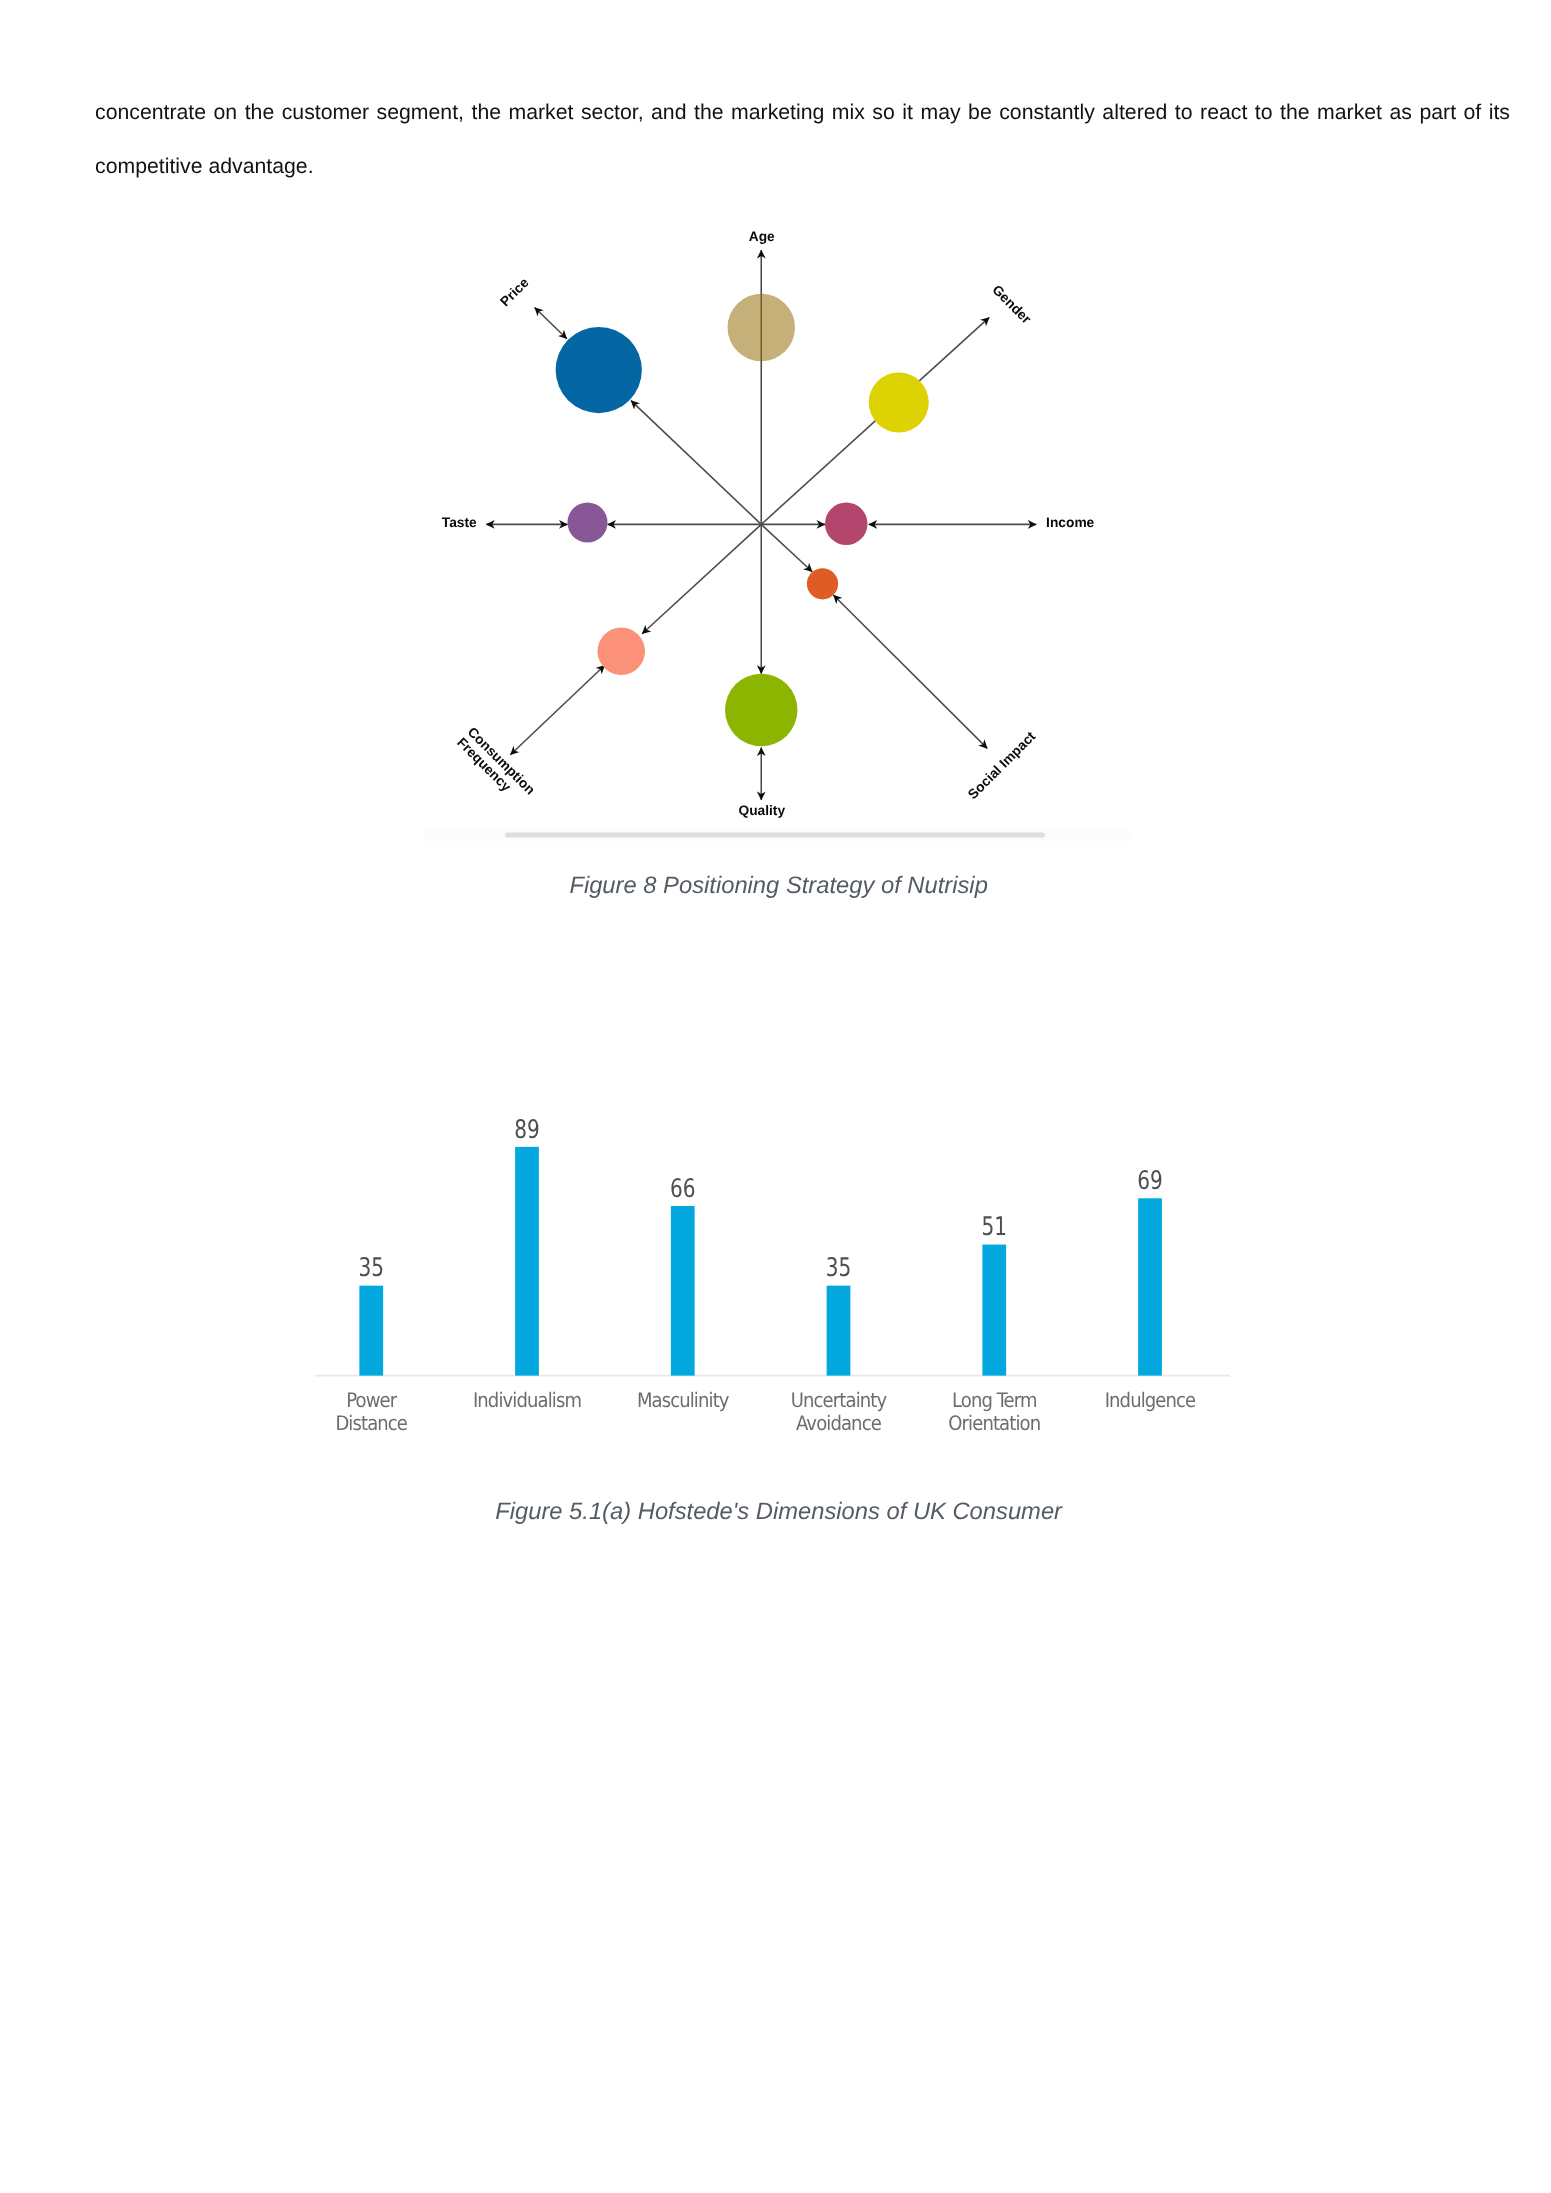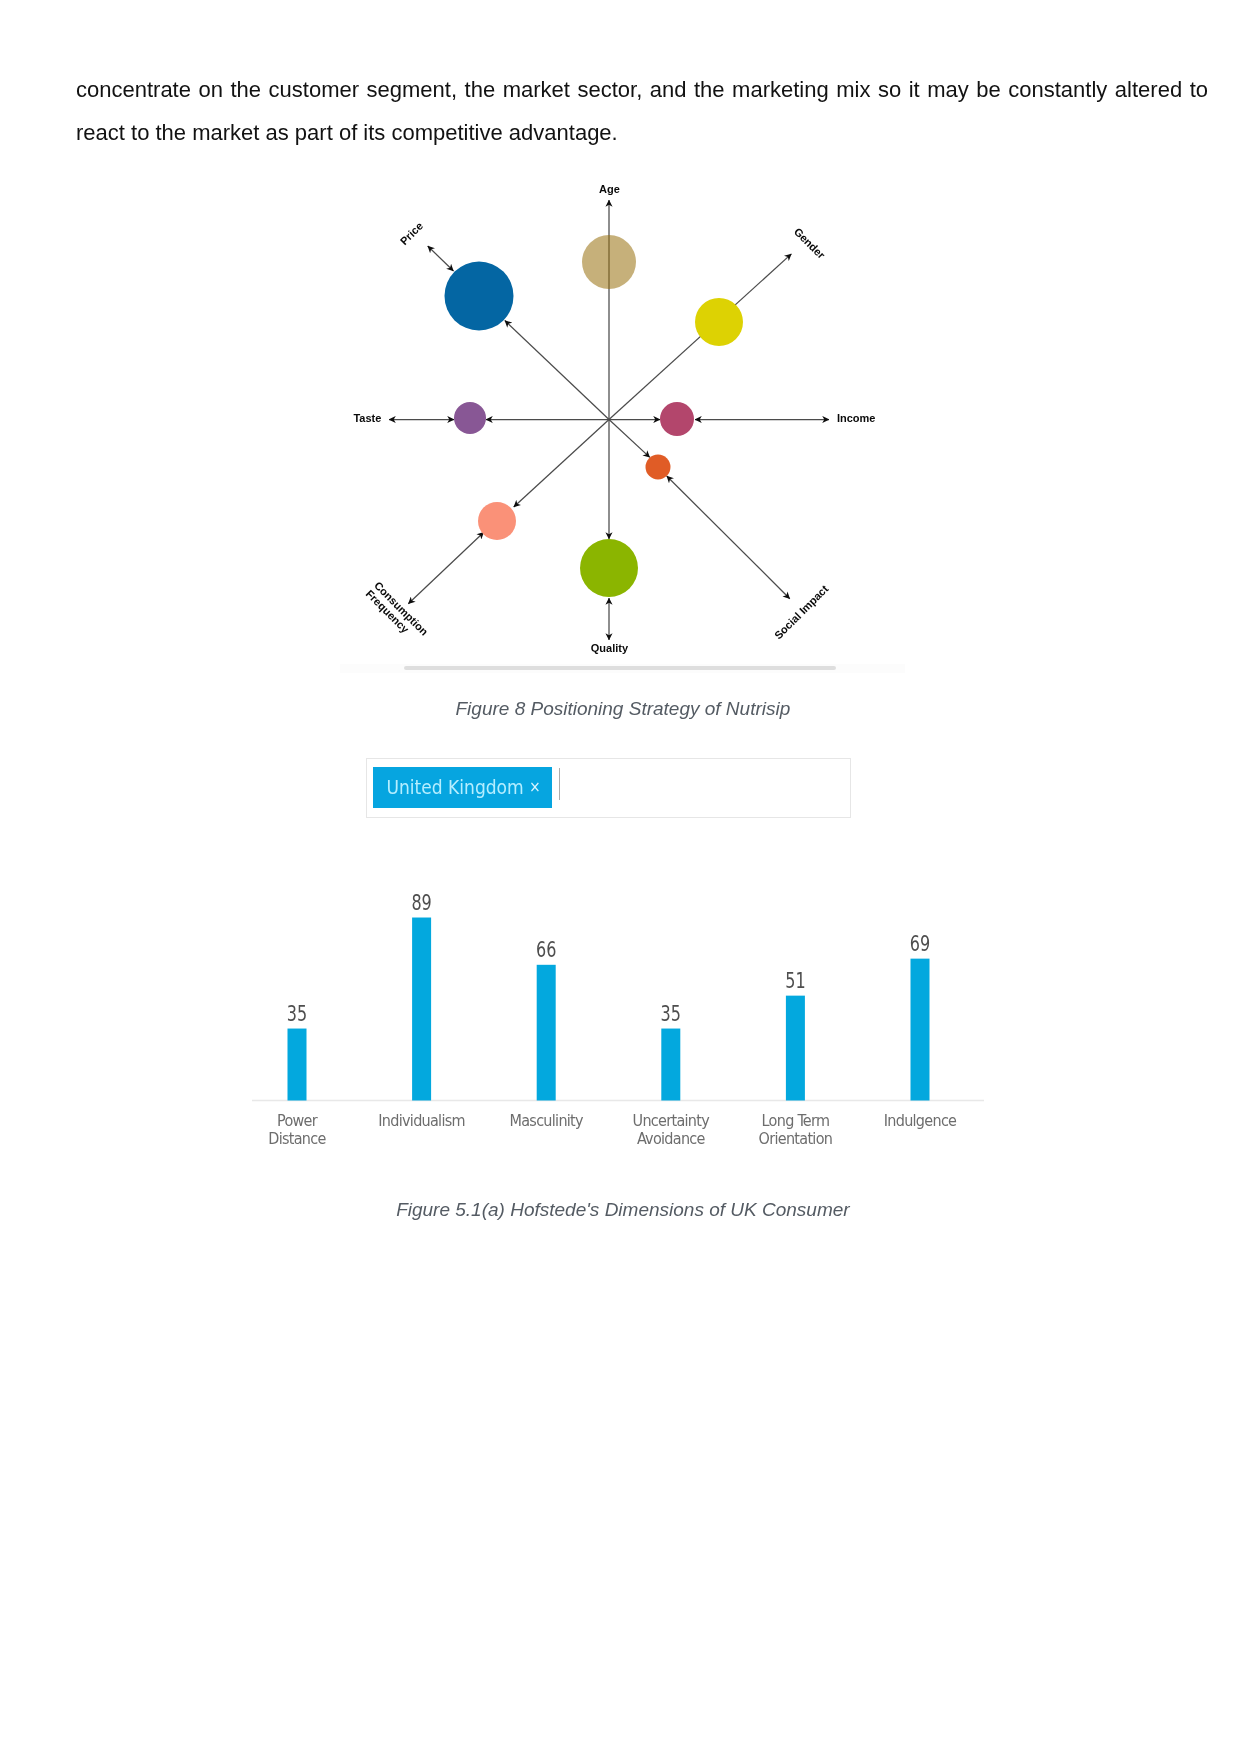--- a/index.html
+++ b/index.html
@@ -1,21 +1,21 @@
 <!DOCTYPE html>
 <html><head>
 <meta charset="utf-8">
 <title>Document page</title>
 <style>
   html,body{margin:0;padding:0;}
   *{-webkit-font-smoothing:antialiased;}
   body{width:1241px;height:1754px;background:#ffffff;font-family:"Liberation Sans",sans-serif;
        overflow:hidden;position:relative;transform:translateZ(0);}
   .page{position:absolute;left:0;top:0;width:1241px;height:1754px;}
-  .para{position:absolute;left:76px;top:68.4px;width:1132px;font-size:22px;line-height:43px;color:#121212;text-align:justify;}
+  .para{position:absolute;left:76px;top:68.4px;width:1132px;font-size:17px;line-height:43px;color:#121212;text-align:justify;}
   .fig1-wrap{position:absolute;left:329px;top:170px;width:560px;height:504px;}
   .fig1-svg{position:absolute;left:0;top:0;}
   .scrollbar{position:absolute;left:340px;top:664px;width:565px;height:9px;background:#fcfcfc;}
   .scrollthumb{position:absolute;left:64px;top:2px;width:432px;height:4px;background:#dedede;border-radius:2px;}
   .cap{position:absolute;font-family:"Liberation Sans",sans-serif;font-style:italic;font-size:19px;color:#545b63;text-align:center;width:1241px;left:2.4px;line-height:1;}
   .cap1{top:699px;}
   .cap2{top:1200px;}
   .chipbox{position:absolute;left:366px;top:758px;width:485px;height:60px;border:1px solid #e6e6e6;background:#fff;box-sizing:border-box;}
   .chip{position:absolute;left:6px;top:7.5px;height:41.5px;background:#06a5e0;display:flex;align-items:center;
         padding:0 11.5px 0 13.5px;box-sizing:border-box;}
@@ -73,27 +73,20 @@
           <text x="52.39999999999998" y="251.8" text-anchor="end" font-family="&quot;Liberation Sans&quot;, sans-serif" font-size="11" font-weight="700" fill="#0a0a0a">Taste</text>
           <text x="75.69999999999999" y="75.69999999999999" text-anchor="start" font-family="&quot;Liberation Sans&quot;, sans-serif" font-size="11" font-weight="700" fill="#0a0a0a" transform="rotate(-45,75.69999999999999,75.69999999999999)">Price</text>
         </g>
   </svg>
   </div>
   <div class="scrollbar">
     <div class="scrollthumb"></div>
   </div>
   <div class="cap cap1">Figure 8 Positioning Strategy of Nutrisip</div>
 
-  <div class="chipbox">
-    <div class="chip">
-      <span class="chip-label">United Kingdom</span>
-      <span class="chip-x">×</span>
-    </div>
-    <div class="caret"></div>
-  </div>
 
   <div class="fig2">
     <svg id="barsvg" width="732" height="270" viewBox="0 0 732 270">
       <line id="baseline" x1="0" y1="220.5" x2="732" y2="220.5" stroke="#e8e8e8" stroke-width="1.4"></line>
       <g id="barsg">
           <rect x="35.5" y="148.54" width="19" height="71.96000000000001" fill="#03a8de"></rect>
           <rect x="160.1" y="37.51599999999999" width="19" height="182.984" fill="#03a8de"></rect>
           <rect x="284.7" y="84.804" width="19" height="135.696" fill="#03a8de"></rect>
           <rect x="409.29999999999995" y="148.54" width="19" height="71.96000000000001" fill="#03a8de"></rect>
           <rect x="533.9" y="115.64399999999999" width="19" height="104.85600000000001" fill="#03a8de"></rect>

